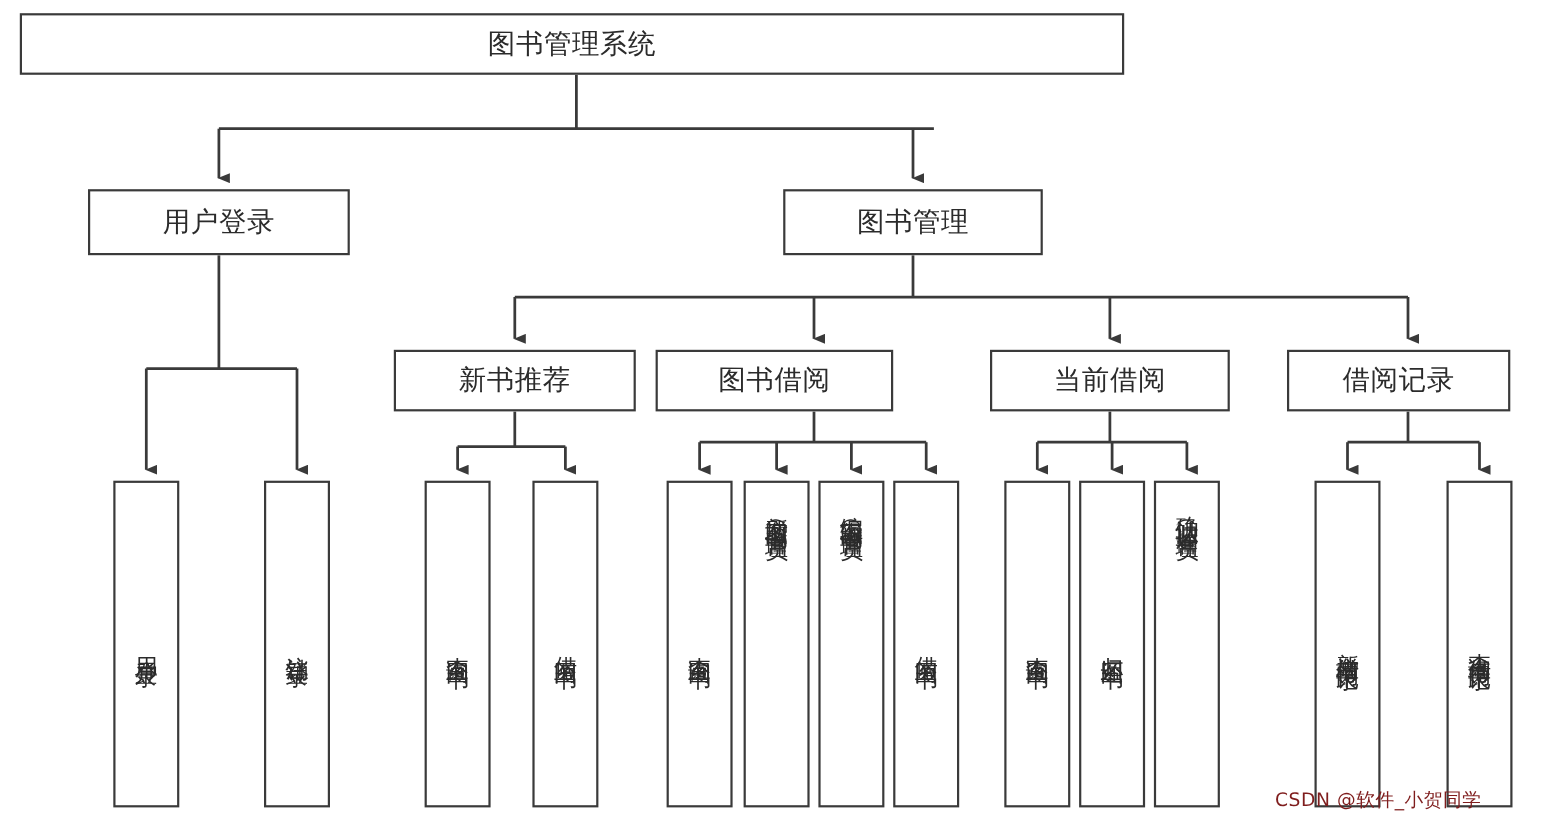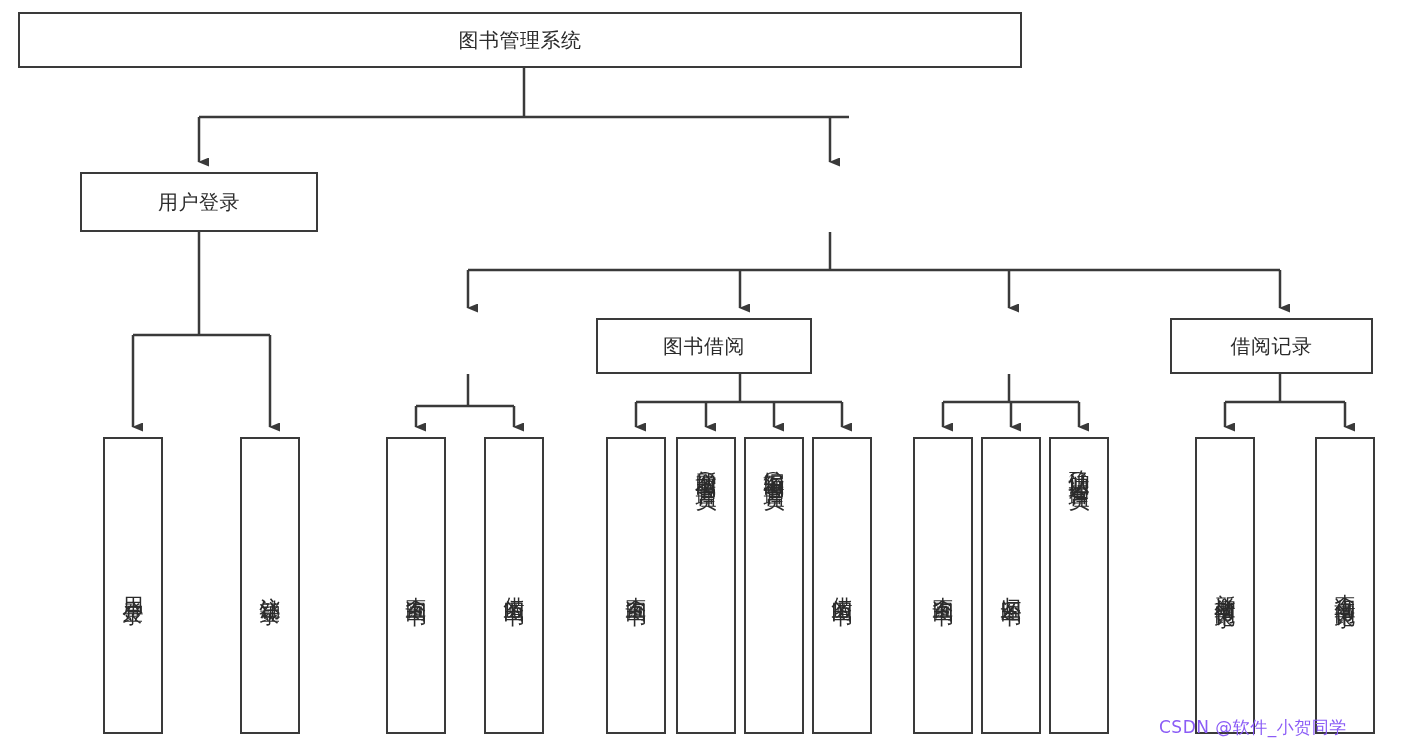--- a/index.html
+++ b/index.html
@@ -28,21 +28,21 @@
     position: absolute;
     box-sizing: border-box;
     background: #ffffff;
     border: 2.5px solid #3a3a3a;
     display: flex;
     align-items: center;
     justify-content: center;
   }
   .node-label {
     color: #2b2b2b;
-    font-size: 20px;
+    font-size: 25px;
     line-height: 1.15;
     letter-spacing: 0.5px;
     white-space: nowrap;
     text-align: center;
   }
   .node.vertical {
     align-items: flex-start;
     justify-content: center;
     padding-top: 14px;
   }
@@ -121,23 +121,32 @@
     </g>
   </svg>
 
   <div class="node" style="left: 18px; top: 12px; width: 1004px; height: 56px; border-color: rgb(58, 58, 58);">
     <span class="node-label" style="color: rgb(43, 43, 43);">图书管理系统</span>
   </div>
 
   <div class="node" style="left: 80px; top: 172px; width: 238px; height: 60px; border-color: rgb(58, 58, 58);">
     <span class="node-label" style="color: rgb(43, 43, 43);">用户登录</span>
   </div>
+  <div class="node" style="left: 712px; top: 172px; width: 236px; height: 60px; border-color: rgb(58, 58, 58);">
+    <span class="node-label" style="color: rgb(43, 43, 43);">图书管理</span>
+  </div>
 
+  <div class="node" style="left: 358px; top: 318px; width: 220px; height: 56px; border-color: rgb(58, 58, 58);">
+    <span class="node-label" style="color: rgb(43, 43, 43);">新书推荐</span>
+  </div>
   <div class="node" style="left: 596px; top: 318px; width: 216px; height: 56px; border-color: rgb(58, 58, 58);">
     <span class="node-label" style="color: rgb(43, 43, 43);">图书借阅</span>
+  </div>
+  <div class="node" style="left: 900px; top: 318px; width: 218px; height: 56px; border-color: rgb(58, 58, 58);">
+    <span class="node-label" style="color: rgb(43, 43, 43);">当前借阅</span>
   </div>
   <div class="node" style="left: 1170px; top: 318px; width: 203px; height: 56px; border-color: rgb(58, 58, 58);">
     <span class="node-label" style="color: rgb(43, 43, 43);">借阅记录</span>
   </div>
 
   <div class="node vertical centered" style="left: 103px; top: 437px; width: 60px; height: 297px; border-color: rgb(58, 58, 58);">
     <span class="node-label" style="color: rgb(43, 43, 43);">用户登录</span>
   </div>
   <div class="node vertical centered" style="left: 240px; top: 437px; width: 60px; height: 297px; border-color: rgb(58, 58, 58);">
     <span class="node-label" style="color: rgb(43, 43, 43);">注销登录</span>
@@ -169,14 +178,14 @@
   <div class="node vertical" style="left: 1049px; top: 437px; width: 60px; height: 297px; border-color: rgb(58, 58, 58);">
     <span class="node-label" style="color: rgb(43, 43, 43);">确认归还（管理员）</span>
   </div>
   <div class="node vertical centered" style="left: 1195px; top: 437px; width: 60px; height: 297px; border-color: rgb(58, 58, 58);">
     <span class="node-label" style="color: rgb(43, 43, 43);">新增借阅记录</span>
   </div>
   <div class="node vertical centered" style="left: 1315px; top: 437px; width: 60px; height: 297px; border-color: rgb(58, 58, 58);">
     <span class="node-label" style="color: rgb(43, 43, 43);">查询借阅记录</span>
   </div>
 
-  <div id="watermark" style="left: 1159px; top: 716px; color: #8b5cf6;">CSDN @软件_小贺同学</div>
+  <div id="watermark" style="left: 1159px; top: 716px; color: #7f1d1d;">CSDN @软件_小贺同学</div>
 </div>
 
 </body></html>

